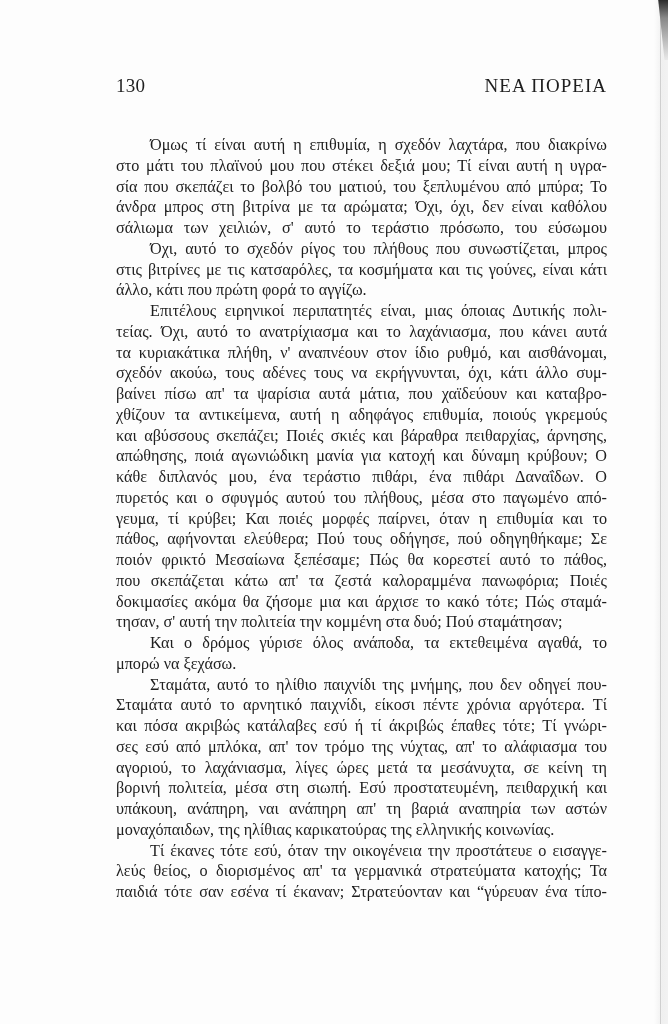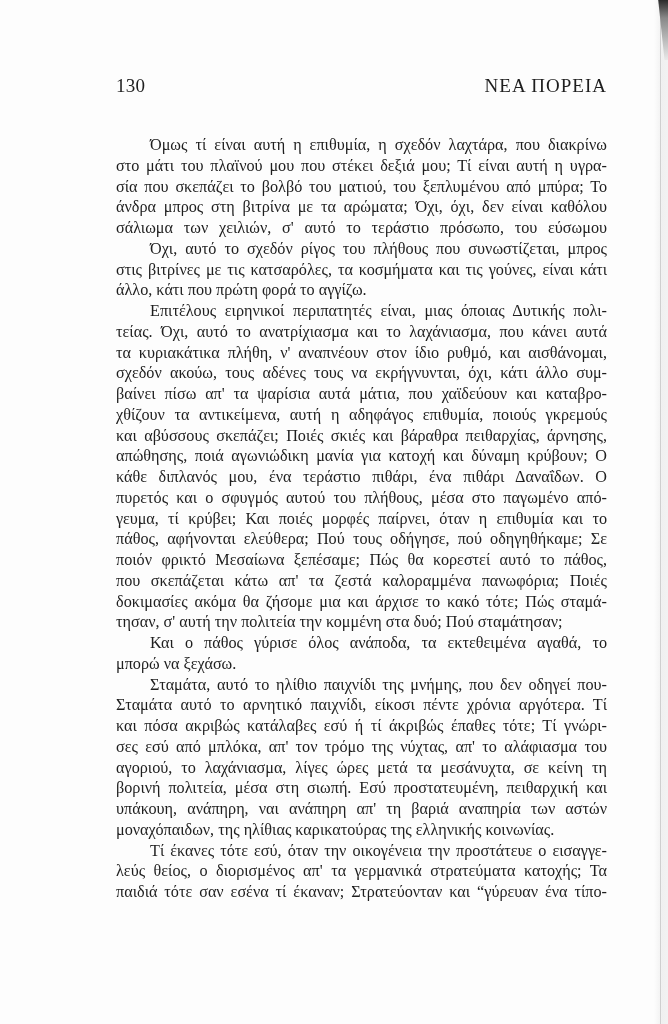--- a/index.html
+++ b/index.html
@@ -105,21 +105,21 @@
       <span class="line">και αβύσσους σκεπάζει; Ποιές σκιές και βάραθρα πειθαρχίας, άρνησης,</span>
       <span class="line">απώθησης, ποιά αγωνιώδικη μανία για κατοχή και δύναμη κρύβουν; Ο</span>
       <span class="line">κάθε διπλανός μου, ένα τεράστιο πιθάρι, ένα πιθάρι Δαναΐδων. Ο</span>
       <span class="line">πυρετός και ο σφυγμός αυτού του πλήθους, μέσα στο παγωμένο από-</span>
       <span class="line">γευμα, τί κρύβει; Και ποιές μορφές παίρνει, όταν η επιθυμία και το</span>
       <span class="line">πάθος, αφήνονται ελεύθερα; Πού τους οδήγησε, πού οδηγηθήκαμε; Σε</span>
       <span class="line">ποιόν φρικτό Μεσαίωνα ξεπέσαμε; Πώς θα κορεστεί αυτό το πάθος,</span>
       <span class="line">που σκεπάζεται κάτω απ' τα ζεστά καλοραμμένα πανωφόρια; Ποιές</span>
       <span class="line">δοκιμασίες ακόμα θα ζήσομε μια και άρχισε το κακό τότε; Πώς σταμά-</span>
       <span class="line last">τησαν, σ' αυτή την πολιτεία την κομμένη στα δυό; Πού σταμάτησαν;</span>
-      <span class="line indent">Και ο πάθος γύρισε όλος ανάποδα, τα εκτεθειμένα αγαθά, το</span>
+      <span class="line indent">Και ο δρόμος γύρισε όλος ανάποδα, τα εκτεθειμένα αγαθά, το</span>
       <span class="line last">μπορώ να ξεχάσω.</span>
       <span class="line indent">Σταμάτα, αυτό το ηλίθιο παιχνίδι της μνήμης, που δεν οδηγεί που-</span>
       <span class="line">Σταμάτα αυτό το αρνητικό παιχνίδι, είκοσι πέντε χρόνια αργότερα. Τί</span>
       <span class="line">και πόσα ακριβώς κατάλαβες εσύ ή τί άκριβώς έπαθες τότε; Τί γνώρι-</span>
       <span class="line">σες εσύ από μπλόκα, απ' τον τρόμο της νύχτας, απ' το αλάφιασμα του</span>
       <span class="line">αγοριού, το λαχάνιασμα, λίγες ώρες μετά τα μεσάνυχτα, σε κείνη τη</span>
       <span class="line">βορινή πολιτεία, μέσα στη σιωπή. Εσύ προστατευμένη, πειθαρχική και</span>
       <span class="line">υπάκουη, ανάπηρη, ναι ανάπηρη απ' τη βαριά αναπηρία των αστών</span>
       <span class="line last">μοναχόπαιδων, της ηλίθιας καρικατούρας της ελληνικής κοινωνίας.</span>
       <span class="line indent">Τί έκανες τότε εσύ, όταν την οικογένεια την προστάτευε ο εισαγγε-</span>

